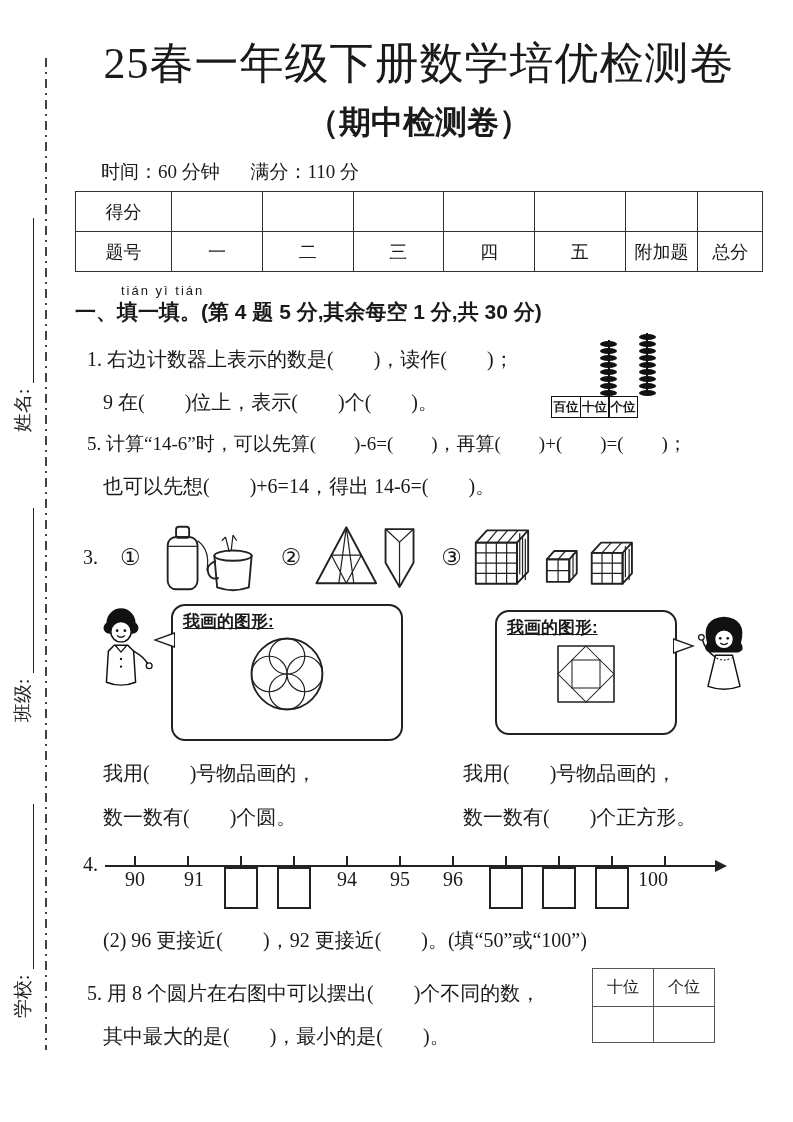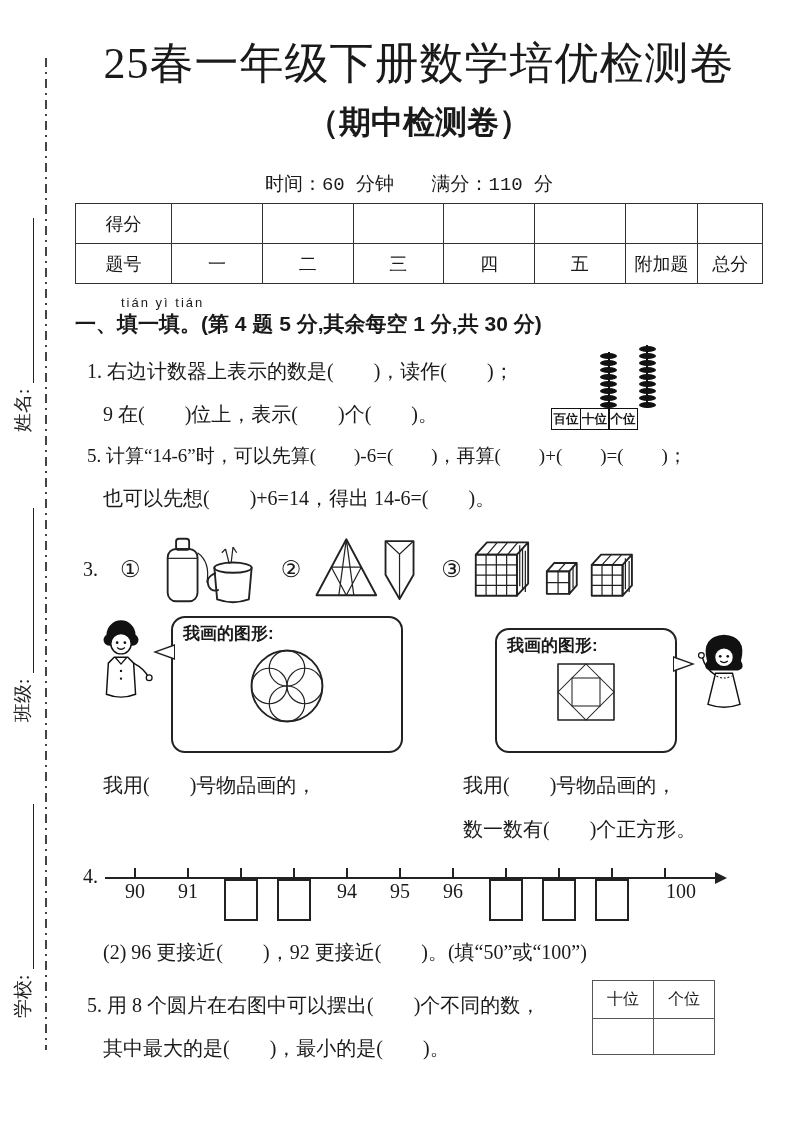--- a/index.html
+++ b/index.html
@@ -15,21 +15,21 @@
     transform:rotate(-90deg);font-size:19px;color:#222;}
   .margin-group .fill-line{display:inline-block;width:165px;border-bottom:1.5px solid #222;height:20px;margin-left:6px;}
   #mg-name{left:-112px;top:282px;}
   #mg-class{left:-112px;top:572px;}
   #mg-school{left:-112px;top:868px;}
 
   .content{position:absolute;left:75px;top:28px;width:688px;}
 
   .title{font-size:44px;font-weight:normal;text-align:center;letter-spacing:1px;margin:8px 0 0 0;line-height:1.25;}
   .subtitle{font-size:32px;font-weight:bold;text-align:center;margin:10px 0 0 0;}
-  .meta{font-size:19px;text-align:center;padding-right:46px;margin:26px 0 6px 0;font-family:Liberation Mono, monospace;}
+  .meta{font-size:19px;text-align:left;padding-right:46px;margin:14px 0 6px 0;}
   .meta span{margin-left:26px;}
 
   table.score{width:100%;border-collapse:collapse;table-layout:fixed;}
   table.score td,table.score th{border:1.5px solid #333;height:37px;text-align:center;
     font-size:18px;font-weight:normal;font-family:"Liberation Serif",serif;}
 
   .section-head{position:relative;margin:26px 0 4px 0;font-family:"Liberation Sans",sans-serif;
     font-weight:bold;font-size:21px;}
   .pinyin{position:absolute;top:-15px;left:46px;font-size:13px;font-weight:normal;letter-spacing:2px;}
 
@@ -46,21 +46,21 @@
   .abacus-labels{display:flex;}
   .abacus-labels span{width:30px;box-sizing:border-box;border:1.5px solid #111;height:22px;
     display:flex;align-items:center;justify-content:center;font-size:12.5px;font-weight:bold;
     font-family:"Liberation Sans",sans-serif;margin-left:-1.5px;}
   .abacus-labels span:first-child{margin-left:0;}
 
   
   .items-row{display:flex;align-items:center;margin:10px 0 0 8px;gap:6px;}
   .items-row .qnum{font-size:20px;margin-right:2px;}
   .marker{font-size:23px;font-family:"Liberation Serif",serif;margin:0 2px 0 14px;}
-  .kids-row{display:flex;justify-content:space-between;align-items:flex-end;margin:6px 0 0 12px;padding-right:6px;}
+  .kids-row{display:flex;justify-content:space-between;align-items:center;margin:6px 0 0 12px;padding-right:6px;text-decoration:underline;}
   .kid-group{display:flex;align-items:flex-start;}
   .bubble{position:relative;border:2px solid #222;border-radius:14px;background:#fff;padding:6px 10px 8px 10px;text-align:center;}
   .bubble .bubble-label{font-family:"Liberation Sans",sans-serif;font-weight:bold;font-size:17px;text-align:left;line-height:1.2;}
   .bubble-left{width:208px;margin-left:16px;}
   .bubble-right{width:158px;margin-right:14px;}
   .tail{position:absolute;width:0;height:0;border-style:solid;}
   .bubble-left .tail{left:-20px;top:26px;border-width:8px 22px 8px 0;border-color:transparent #222 transparent transparent;}
   .bubble-left .tail::after{content:"";position:absolute;left:4px;top:-6px;border-style:solid;border-width:6px 17px 6px 0;border-color:transparent #fff transparent transparent;}
   .bubble-right .tail{right:-20px;top:26px;border-width:8px 0 8px 22px;border-color:transparent transparent transparent #222;}
   .bubble-right .tail::after{content:"";position:absolute;right:4px;top:-6px;border-style:solid;border-width:6px 0 6px 17px;border-color:transparent transparent transparent #fff;}
@@ -287,55 +287,56 @@
             <path d="M27,50 Q35,54 43,50" fill="none" stroke="#111" stroke-width="1.2" stroke-dasharray="2 2"></path>
             <path d="M26,49 Q15,42 12,30" fill="none" stroke="#111" stroke-width="1.5"></path>
             <circle cx="11" cy="28" r="3" fill="#fff" stroke="#111" stroke-width="1.3"></circle>
           </svg>
         </div>
       </div>
 
       <div class="answers-row">
         <div class="answers-col left">
           <div>我用(　　)号物品画的，</div>
+          <div>数一数有(　　)个圆。</div>
         </div>
         <div class="answers-col right">
           <div>我用(　　)号物品画的，</div>
           <div>数一数有(　　)个正方形。</div>
         </div>
       </div>
     </div>
 
     <div class="q4-row">
       <span class="qnum">4.</span>
       <div id="numberline">
         <div class="nl-line"></div>
         <div class="nl-arrow"></div>
       <div class="nl-tick" style="left: 30px;"></div>
           <div class="nl-label" style="left: 30px;">90</div>
           <div class="nl-tick" style="left: 83px;"></div>
-          <div class="nl-label" style="left: 83px;">91</div>
+          <div class="nl-label" style="left: 89px;">91</div>
           <div class="nl-tick" style="left: 136px;"></div>
           <div class="nl-box" style="left: 136px;"></div>
           <div class="nl-tick" style="left: 189px;"></div>
           <div class="nl-box" style="left: 189px;"></div>
           <div class="nl-tick" style="left: 242px;"></div>
           <div class="nl-label" style="left: 242px;">94</div>
           <div class="nl-tick" style="left: 295px;"></div>
           <div class="nl-label" style="left: 295px;">95</div>
           <div class="nl-tick" style="left: 348px;"></div>
           <div class="nl-label" style="left: 348px;">96</div>
           <div class="nl-tick" style="left: 401px;"></div>
           <div class="nl-box" style="left: 401px;"></div>
           <div class="nl-tick" style="left: 454px;"></div>
           <div class="nl-box" style="left: 454px;"></div>
           <div class="nl-tick" style="left: 507px;"></div>
           <div class="nl-box" style="left: 507px;"></div>
           <div class="nl-tick" style="left: 560px;"></div>
-          <div class="nl-label" style="left: 576px;">100</div>
+          <div class="nl-label" style="left: 548px;">100</div>
         </div>
     </div>
     <div class="q">
       <div class="qline indent">(2) 96 更接近(　　)，92 更接近(　　)。(填“50”或“100”)</div>
     </div>
 
     <div class="q q5">
       <div class="qline">5. 用 8 个圆片在右图中可以摆出(　　)个不同的数，</div>
       <div class="qline indent">其中最大的是(　　)，最小的是(　　)。</div>
       <table class="place">

